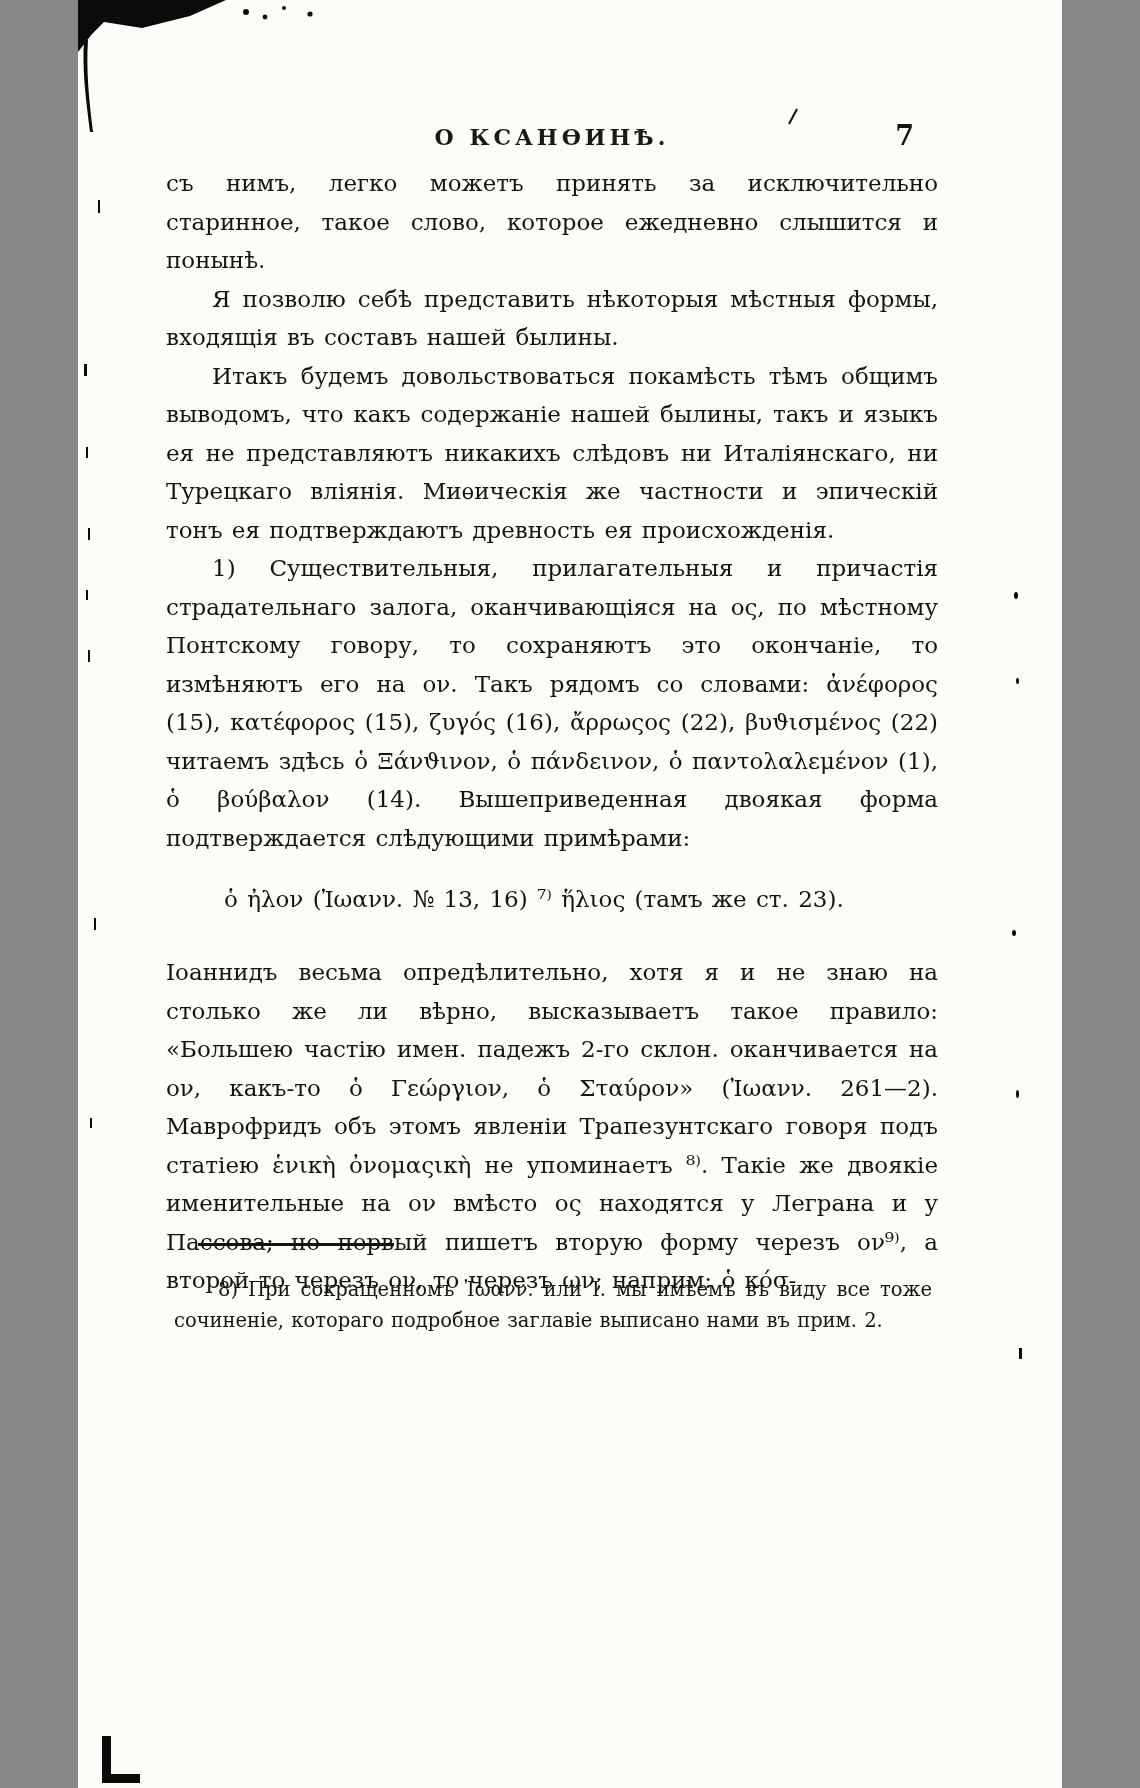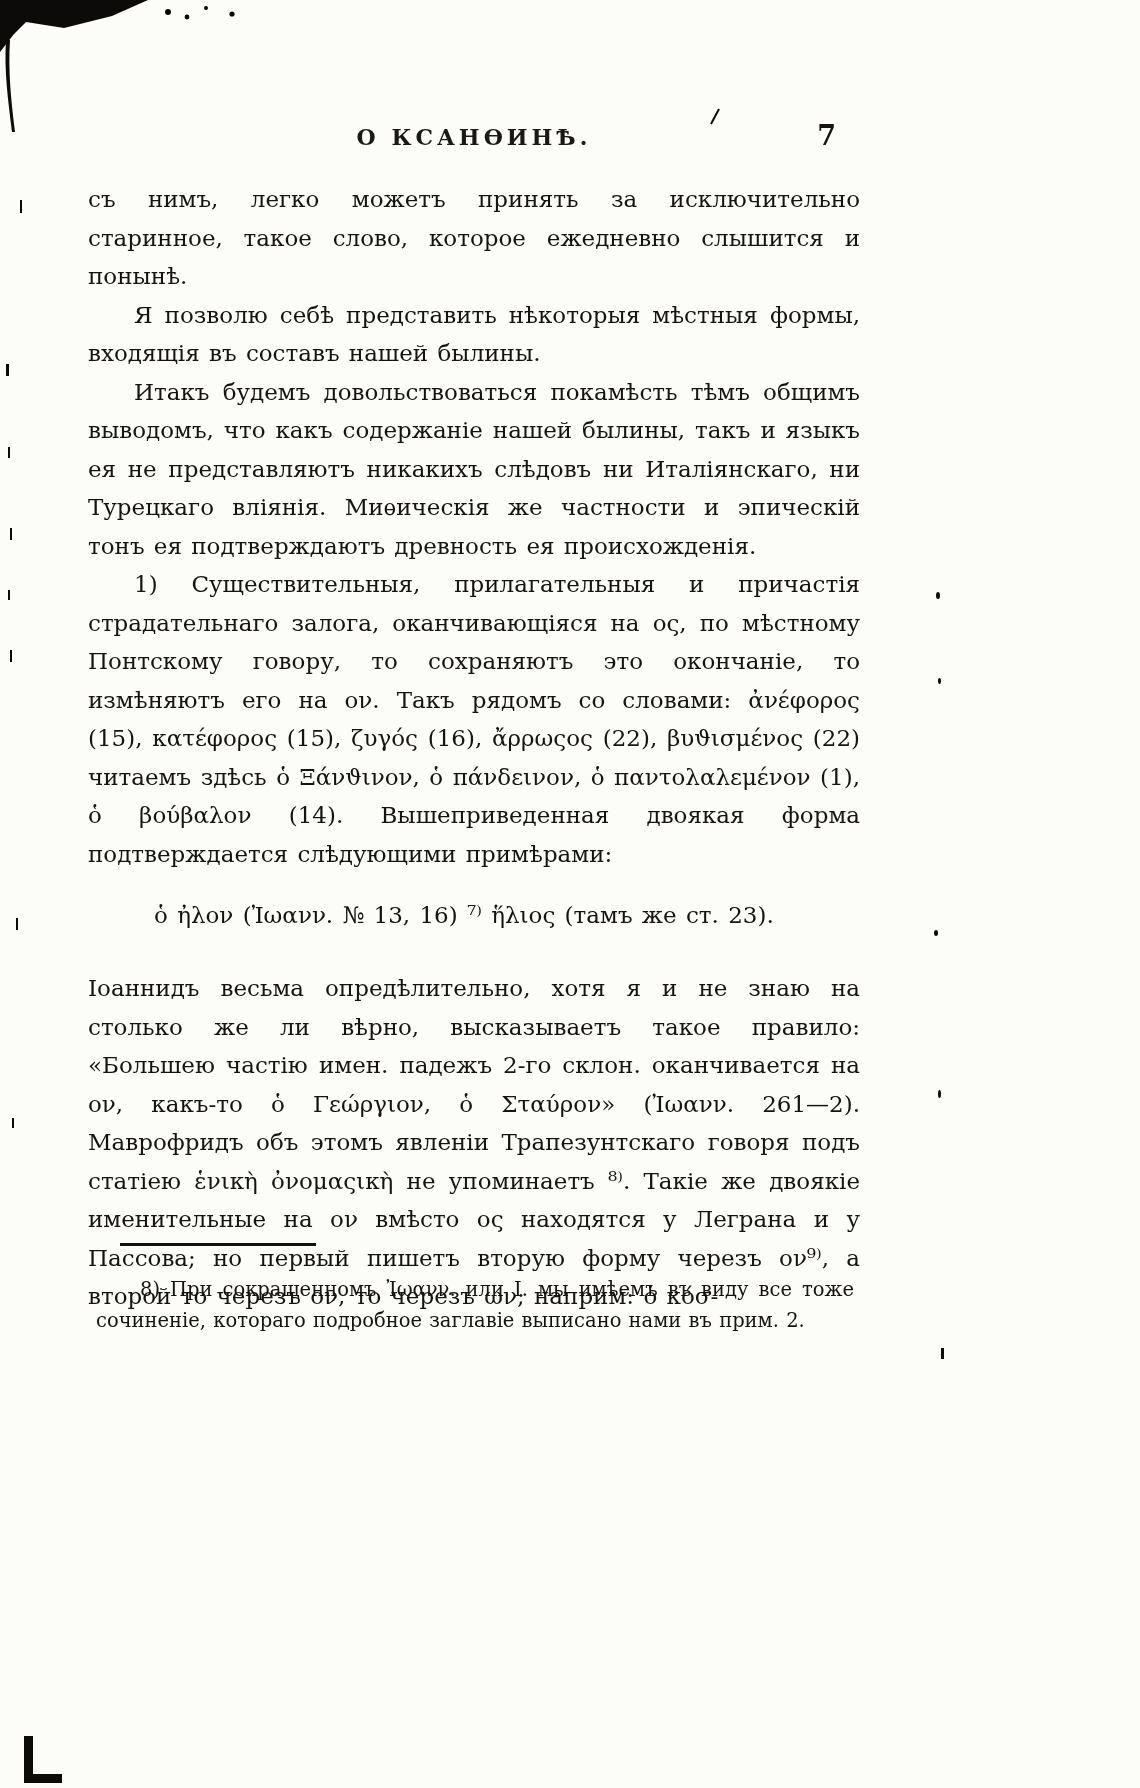--- a/index.html
+++ b/index.html
@@ -1,18 +1,18 @@
 <!DOCTYPE html>
 <html><head>
 <meta charset="utf-8">
 <style>
   html, body { margin: 0; padding: 0; background: #888; }
   .page {
     position: relative;
-    width: 1140px;
+    width: 984px;
     height: 1788px;
     margin: 0 auto;
     background: #fcfcf9;
     overflow: hidden;
     font-family: "DejaVu Serif", "Liberation Serif", serif;
     color: #161412;
   }
 
   
   .running-head {
@@ -33,36 +33,36 @@
     position: absolute;
     top: -4px;
     right: 24px;
     font-size: 27px;
     font-weight: bold;
   }
 
   
   .bodytext {
     position: absolute;
-    left: 88px; top: 180px;
+    left: 88px; top: 164px;
     width: 772px;
     font-size: 23px;
     line-height: 38.5px;
     text-align: justify;
     word-spacing: 2px;
   }
   .bodytext p { margin: 0; text-indent: 46px; }
   .bodytext p.noindent { text-indent: 0; }
 
   .examples {
     margin: 22px 0 34px 58px;
     line-height: 40px;
     text-align: left;
   }
-  .examples p { margin: 8px; text-indent: 0; }
+  .examples p { margin: 0; text-indent: 0; }
 
   
   .footnote-rule {
     position: absolute;
     left: 120px; top: 1243px;
     width: 196px; height: 3px;
     background: #14120f;
   }
   .footnotes {
     position: absolute;

